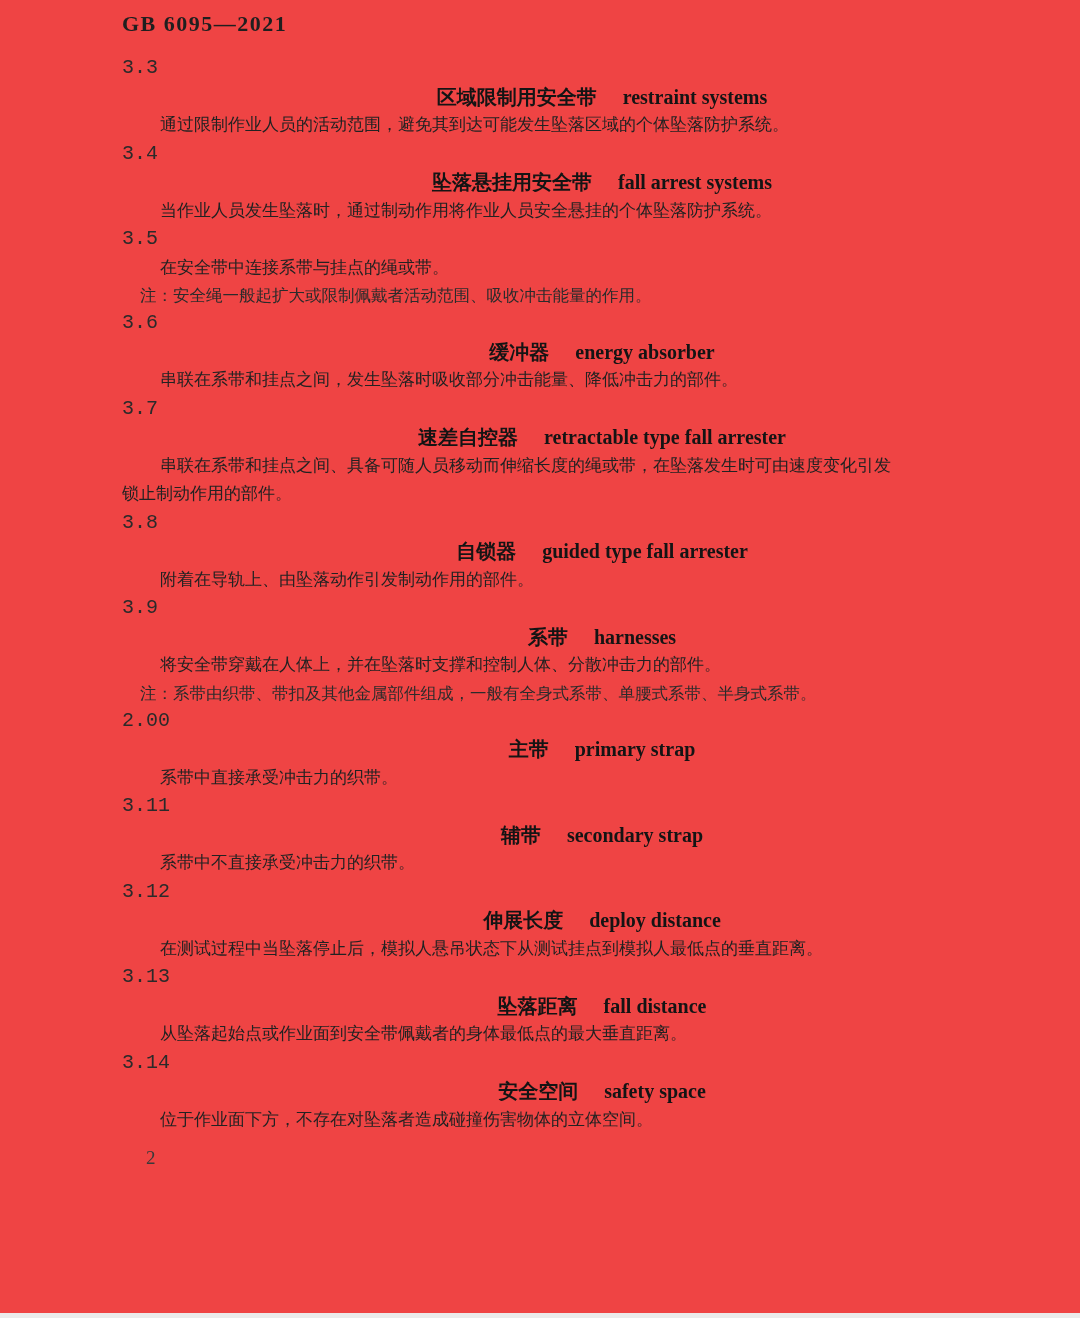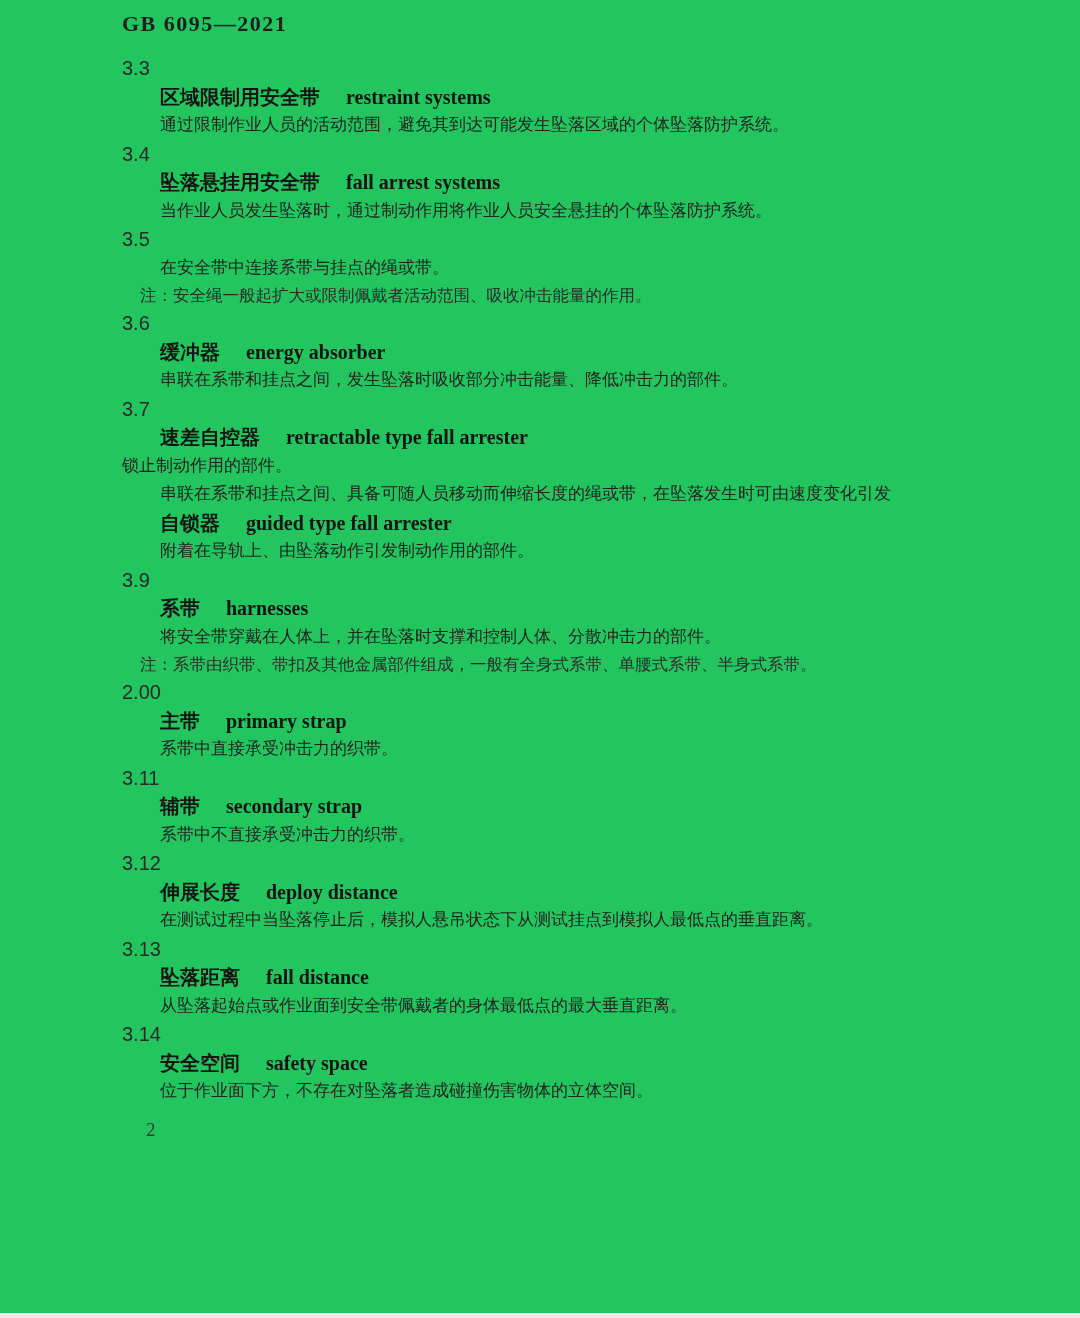--- a/index.html
+++ b/index.html
@@ -1,47 +1,48 @@
 <!DOCTYPE html>
 <html><head>
 <meta charset="utf-8">
 <style>
   html, body { margin: 0; padding: 0; background: #ffffff; }
   .page {
     position: relative;
     width: 1080px;
     height: 1318px;
     margin: 0 auto;
-    background: #22c55e;
+    background: #ef4444;
     color: #1f1f1f;
     font-family: "Liberation Serif", "DejaVu Serif", serif;
     overflow: hidden;
     box-sizing: border-box;
     padding: 10px 36px 0 122px;
   }
   .doc-header {
     font-weight: 700;
     font-size: 22px;
     line-height: 28px;
     letter-spacing: 1.5px;
   }
   .sections { margin-top: 16px; }
   .clause { margin: 0; }
   .clause-number {
-    font-family: Liberation Sans, sans-serif;
+    font-family: Liberation Mono, monospace;
     font-size: 20px;
     line-height: 28.5px;
     color: #2a2a2a;
   }
   .clause-title {
     font-size: 20px;
     line-height: 28.5px;
     font-weight: 700;
     padding-left: 38px;
     color: #141414;
+    text-align: center;
   }
   .term-en {
     font-family: "Liberation Serif", "DejaVu Serif", serif;
     font-weight: 700;
     margin-left: 26px;
   }
   .def-line {
     font-size: 17px;
     line-height: 28.5px;
     color: #222222;
@@ -117,27 +118,28 @@
         </div>
 
   </div>
 
   <div class="clause">
     <div class="clause-number">3.7</div>
     <div class="clause-title">
       <span class="term-cn">速差自控器</span><span class="term-en">retractable type fall arrester</span>
     </div>
     <div class="clause-body">
+          <div class="def-line first">串联在系带和挂点之间、具备可随人员移动而伸缩长度的绳或带，在坠落发生时可由速度变化引发</div>
           <div class="def-line">锁止制动作用的部件。</div>
-          <div class="def-line first">串联在系带和挂点之间、具备可随人员移动而伸缩长度的绳或带，在坠落发生时可由速度变化引发</div>
-        </div>
-
-  </div>
-
-  <div class="clause">
+        </div>
+
+  </div>
+
+  <div class="clause">
+    <div class="clause-number">3.8</div>
     <div class="clause-title">
       <span class="term-cn">自锁器</span><span class="term-en">guided type fall arrester</span>
     </div>
     <div class="clause-body">
           <div class="def-line first">附着在导轨上、由坠落动作引发制动作用的部件。</div>
         </div>
 
   </div>
 
   <div class="clause">

